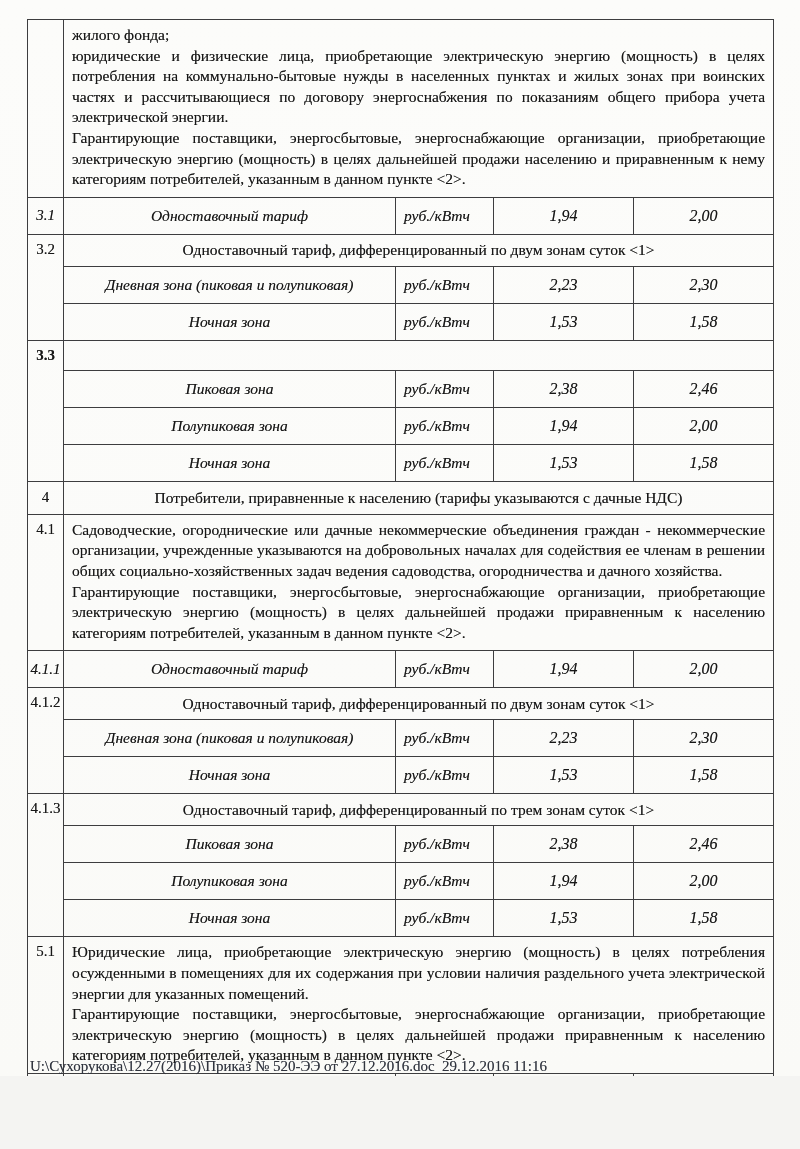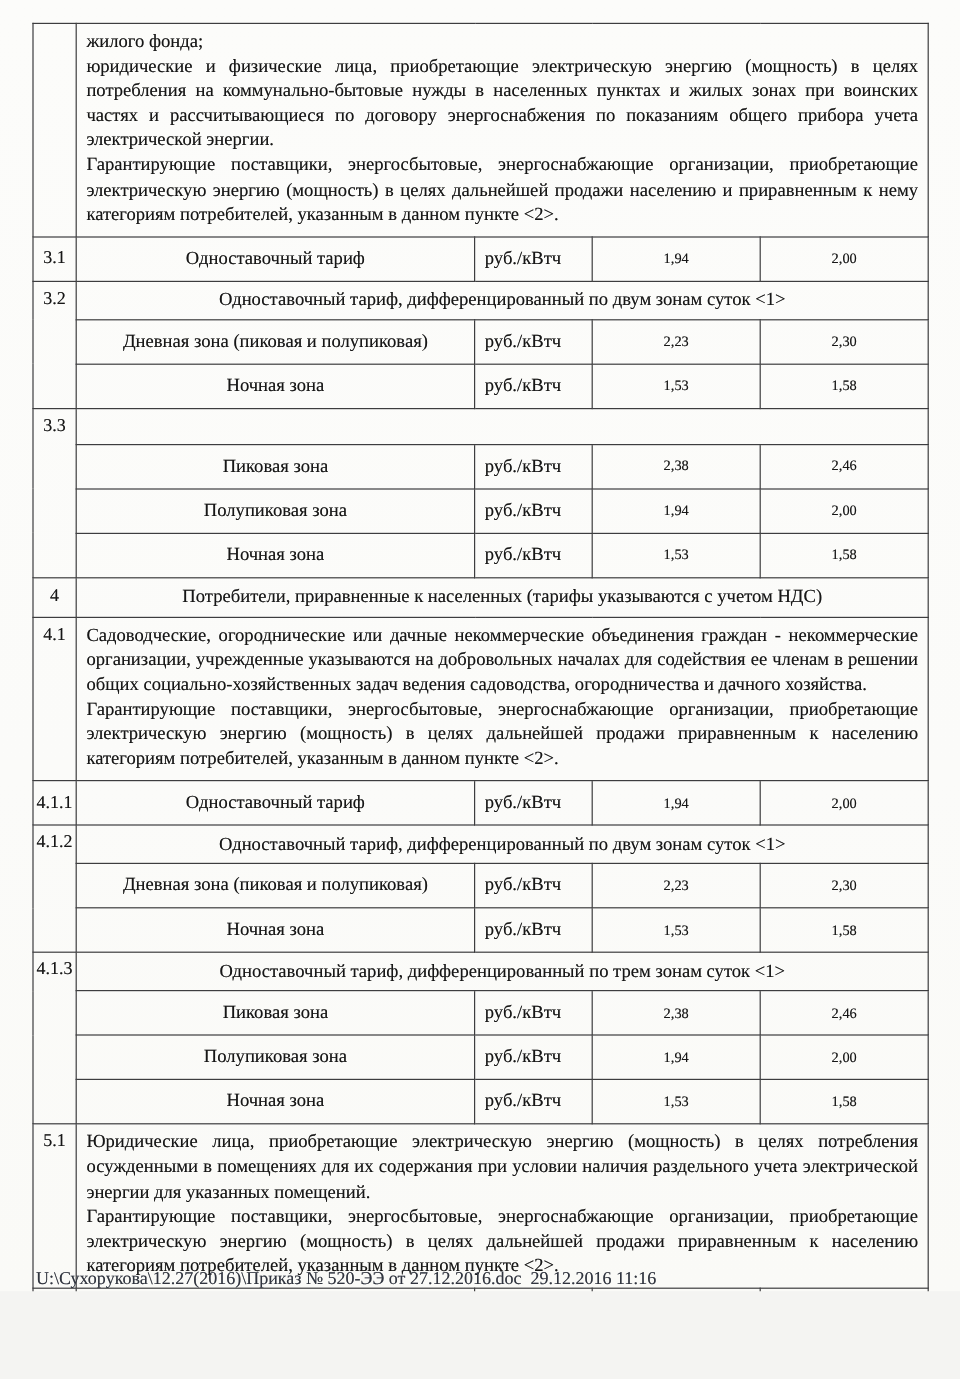--- a/index.html
+++ b/index.html
@@ -42,24 +42,24 @@
   }
   td.para-cell {
     vertical-align: top;
     text-align: justify;
     padding: 5px 8px 7px 8px;
     line-height: 20.6px;
   }
   td.para-cell p { margin: 0; }
   td.desc { text-align: center; }
   td.unit { }
-  td.val  { text-align: center; font-size: 12px; }
-  tr.r-tariff td, tr.r-zone td { height: 36px; }
+  td.val  { text-align: center; font-size: 16px; }
+  tr.r-tariff td, tr.r-zone td { height: 36px; font-style: italic; }
   tr.r-ghead td { height: 31px; margin-left: 43px; }
-  tr.r-ghead.empty-h td { height: 29px; }
+  tr.r-ghead.empty-h td { height: 29px; font-weight: bold; }
   tr.r-section td { height: 32px; }
   .footer {
     position: absolute;
     left: 30px; top: 1058px;
     font-size: 15px;
     color: #31353f;
     white-space: pre;
     text-shadow: 0 0 0.4px rgba(40,45,60,0.5);
     text-align: right;
   }
@@ -125,21 +125,21 @@
           <td class="val">2,00</td>
         </tr>
         <tr class="r-zone">
           <td class="desc">Ночная зона</td>
           <td class="unit">руб./кВтч</td>
           <td class="val">1,53</td>
           <td class="val">1,58</td>
         </tr>
         <tr class="r-section">
           <td class="num">4</td>
-          <td class="desc" colspan="4">Потребители, приравненные к населенных (тарифы указываются с учетом НДС)</td>
+          <td class="desc" colspan="4">Потребители, приравненные к населению (тарифы указываются с дачные НДС)</td>
         </tr>
         <tr class="r-para">
           <td class="num top">4.1</td>
           <td class="para-cell" colspan="4">
             <p>Садоводческие, огороднические или дачные некоммерческие объединения граждан - некоммерческие организации, учрежденные указываются на добровольных началах для содействия ее членам в решении общих социально-хозяйственных задач ведения садоводства, огородничества и дачного хозяйства.</p>
             <p>Гарантирующие поставщики, энергосбытовые, энергоснабжающие организации, приобретающие электрическую энергию (мощность) в целях дальнейшей продажи приравненным к населению категориям потребителей, указанным в данном пункте &lt;2&gt;.</p>
           </td>
         </tr>
         <tr class="r-tariff">
           <td class="num">4.1.1</td>

